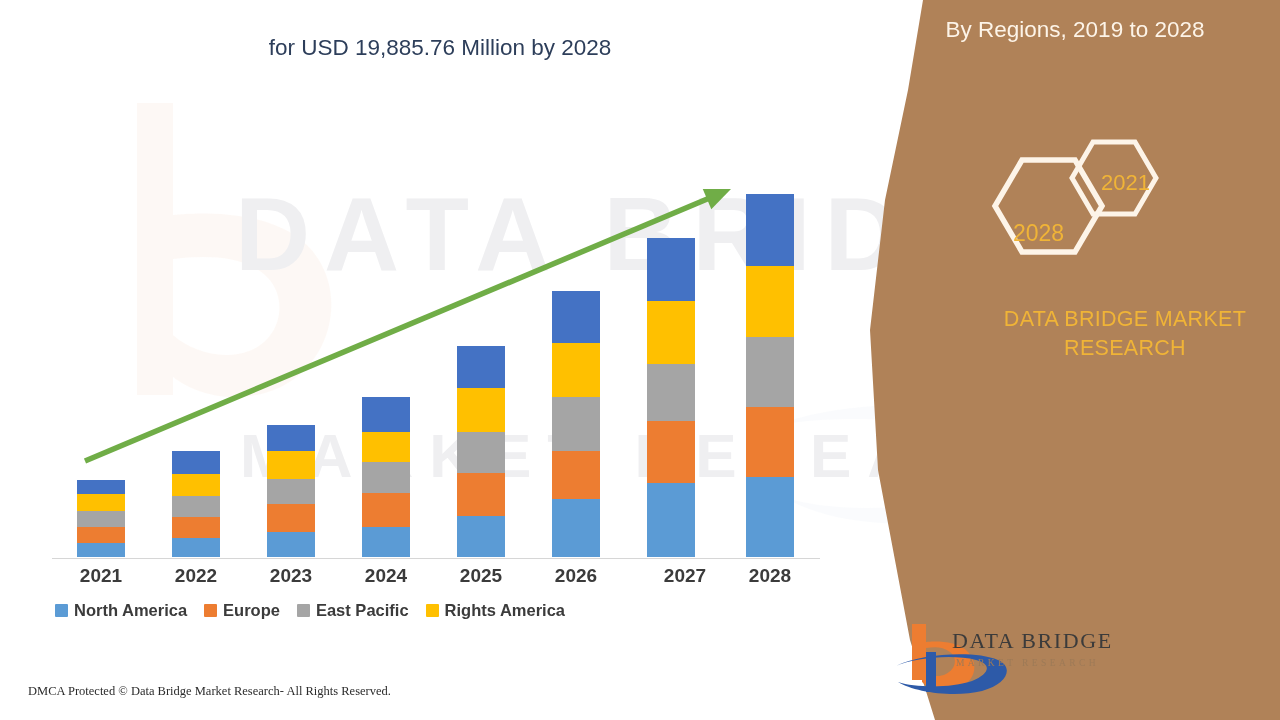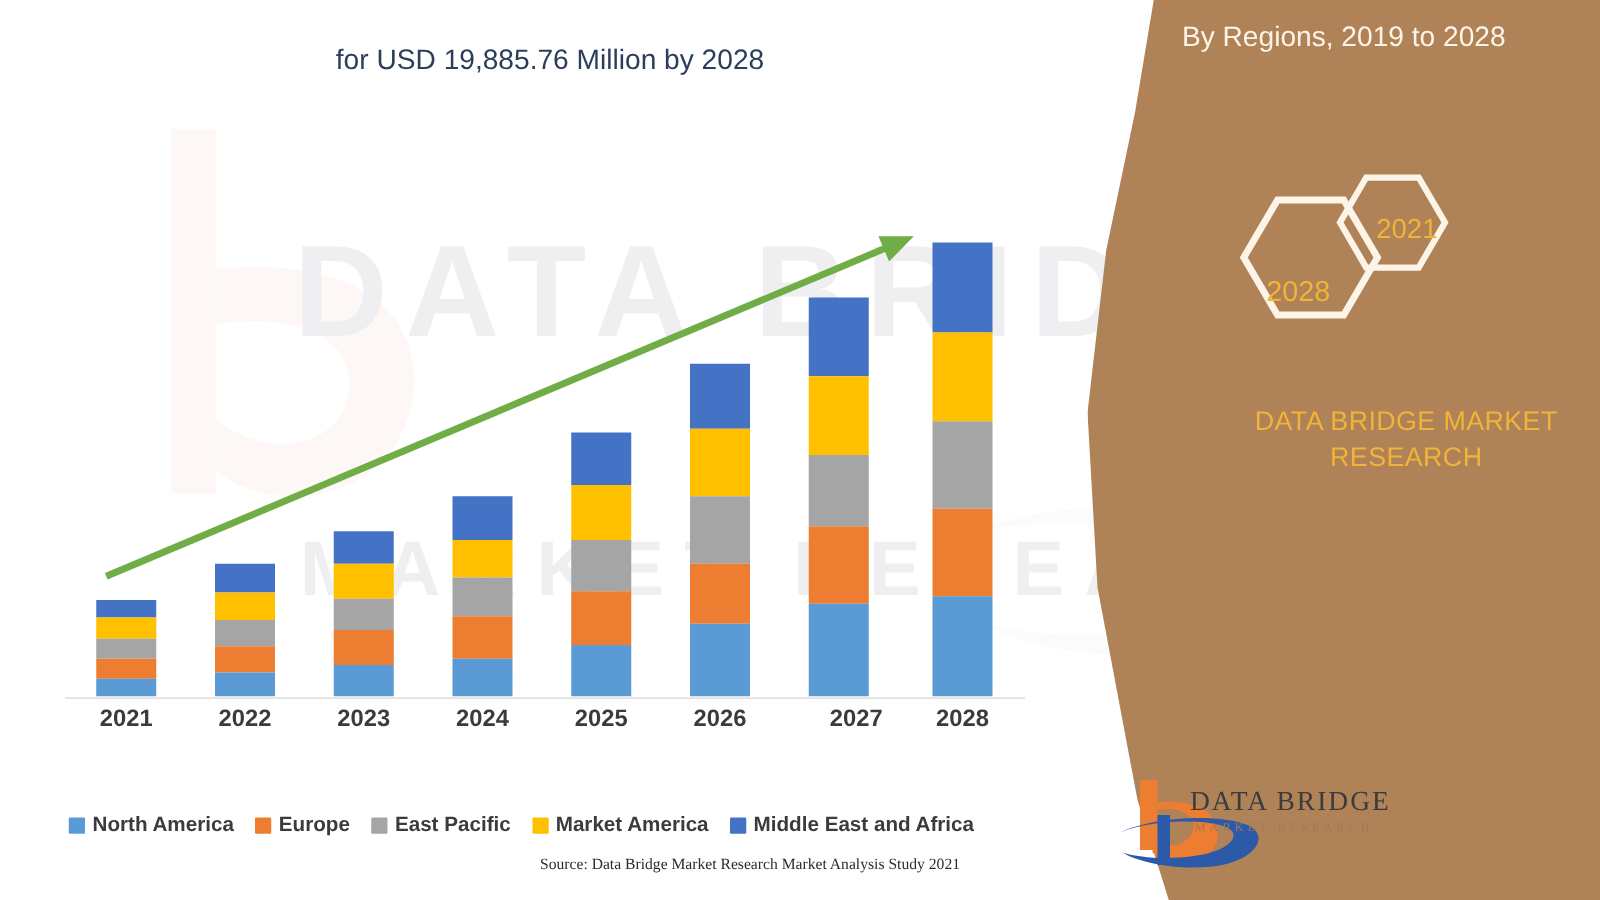--- a/index.html
+++ b/index.html
@@ -79,21 +79,21 @@
     color: #f0b437;
     font-size: 23px;
     font-weight: 400;
     white-space: nowrap;
   }
   .hexlabel.h2028 { left: 38px; top: 95px; }
   .hexlabel.h2021 { left: 126px; top: 45px; font-size: 22px; }
 
   .brand-name {
     position: absolute;
-    left: 1000px; top: 323px;
+    left: 1000px; top: 305px;
     width: 250px;
     text-align: center;
     color: #f0b437;
     font-size: 21.5px;
     line-height: 29px;
     font-weight: 400;
     letter-spacing: 0.3px;
   }
   .brand-name .l2 { display: block; text-align: center; }
 
@@ -163,21 +163,21 @@
     color: #3b3b3b;
     font-size: 19px;
     font-weight: 700;
   }
 
   .arrow { position: absolute; left: 0; top: 0; width: 860px; height: 600px; }
 
   
   .legend {
     position: absolute;
-    left: 55px; top: 651px;
+    left: 55px; top: 601px;
     display: flex;
     align-items: center;
     gap: 17px;
   }
   .leg-item { display: flex; align-items: center; gap: 6px; }
   .leg-swatch { width: 13px; height: 13px; border-radius: 1px; }
   .leg-label {
     color: #3b3b3b;
     font-size: 16.5px;
     font-weight: 700;
@@ -307,29 +307,25 @@
       <div class="leg-item">
         <span class="leg-swatch" style="background: rgb(237, 125, 49);"></span>
         <span class="leg-label">Europe</span>
       </div>
       <div class="leg-item">
         <span class="leg-swatch" style="background: rgb(165, 165, 165);"></span>
         <span class="leg-label">East Pacific</span>
       </div>
       <div class="leg-item">
         <span class="leg-swatch" style="background: rgb(255, 192, 0);"></span>
-        <span class="leg-label">Market America</span>
-      </div>
-      <div class="leg-item">
-        <span class="leg-swatch" style="background: rgb(68, 114, 196);"></span>
-        <span class="leg-label">Middle East and Africa</span>
+        <span class="leg-label">Rights America</span>
       </div>
     </div>
 
-  <div class="footer-right">Source: Data Bridge Market Research Market Analysis Study 2021</div>
+  <div class="footer-left">DMCA Protected © Data Bridge Market Research- All Rights Reserved.</div>
 
   <div class="right-panel"></div>
 
   <div class="panel-title">
     <span class="l2">By Regions, 2019 to 2028</span>
   </div>
 
   <div class="hexwrap">
     <svg viewBox="0 0 230 170" width="230" height="170">
       <polygon points="118,17 160,17 181,53 160,89 118,89 97,53" fill="none" stroke="#fdf4e8" stroke-width="5"></polygon>

